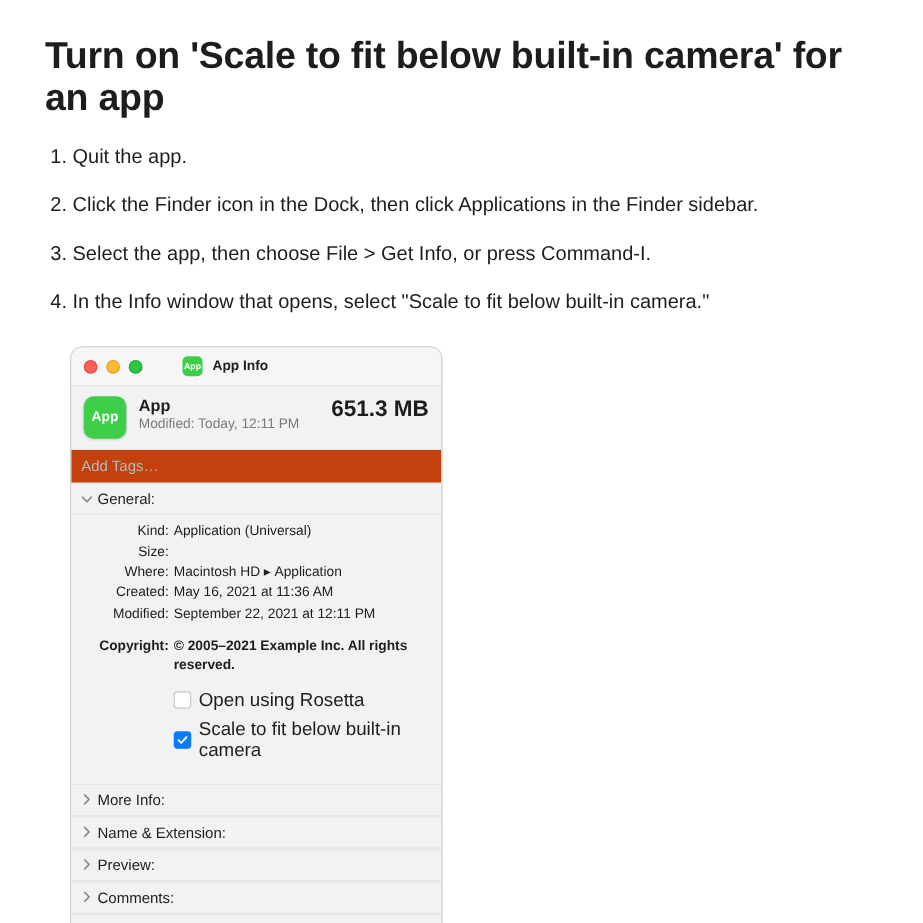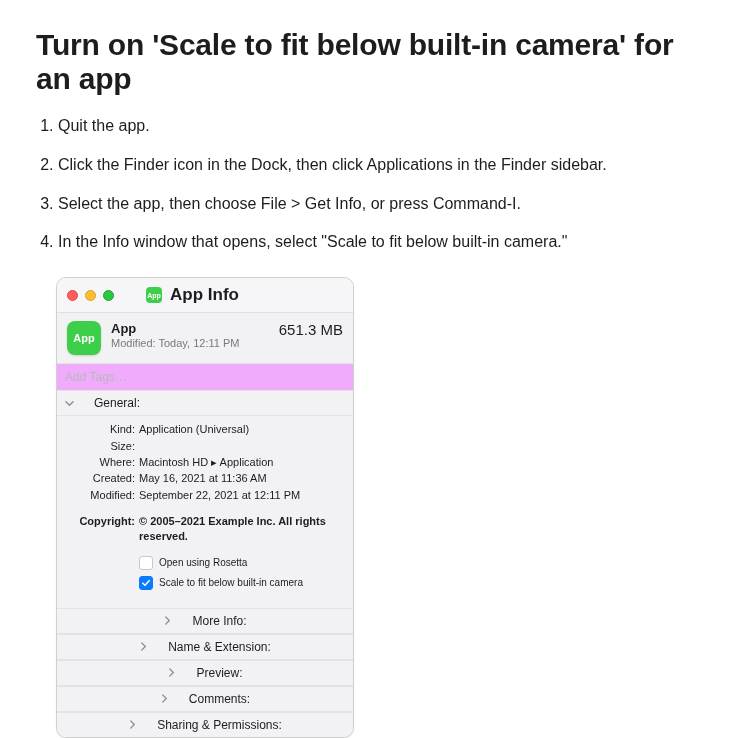--- a/index.html
+++ b/index.html
@@ -47,74 +47,74 @@
   .dot { width: 11px; height: 11px; border-radius: 50%; }
   .dot.red { background: #ff5f57; border: 0.5px solid #e24b42; }
   .dot.yellow { background: #febc2e; border: 0.5px solid #e1a024; }
   .dot.green { background: #28c840; border: 0.5px solid #22a636; }
   .mini-icon {
     width: 16px; height: 16px; border-radius: 4px;
     background: #3ecf4a; display: flex; align-items: center; justify-content: center;
     margin-left: 24px;
   }
   .mini-icon span { color: #fff; font-size: 7px; font-weight: 700; }
-  .title-text { font-weight: 700; font-size: 17px; }
+  .title-text { font-weight: 700; font-size: 11px; }
 
   .header-row {
     display: flex; align-items: flex-start; gap: 10px;
     padding: 8px 10px 8px 10px;
   }
   .big-icon {
     width: 34px; height: 34px; border-radius: 8px;
     background: #3ecf4a; display: flex; align-items: center; justify-content: center;
     box-shadow: 0 1px 2px rgba(0,0,0,0.15);
   }
   .big-icon span { color: #fff; font-size: 11px; font-weight: 700; }
   .header-text { flex: 1; }
   .header-name { font-weight: 700; font-size: 13px; }
   .header-sub { font-size: 11px; color: #7a7a7e; margin-top: 1px; }
-  .header-size { font-size: 15px; font-weight: 400; }
+  .header-size { font-size: 18px; font-weight: 700; }
 
   .tags-field {
     margin: 0;
     border-top: 1px solid #e3e3e5;
     border-bottom: 1px solid #e3e3e5;
   }
   .tags-field input {
-    width: 100%; border: none; background: #f0abfc;
+    width: 100%; border: none; background: #c2410c;
     padding: 6px 8px; font-size: 12px; outline: none;
     font-family: inherit;
   }
   .tags-field input::placeholder { color: #b8b8bc; }
 
   .section-header {
-    display: flex; align-items: center; gap: 20px;
+    display: flex; align-items: center; gap: 4px;
     padding: 5px 8px;
     border-bottom: 1px solid #e3e3e5;
     font-size: 12px;
     background: #f2f2f4;
     cursor: default;
   }
-  .section-header.collapsed { border-top: 1px solid #e3e3e5; justify-content: center; }
+  .section-header.collapsed { border-top: 1px solid #e3e3e5; }
   .chev { width: 9px; display: inline-flex; justify-content: center; }
   .chev svg { display: block; }
 
   .general-body {
     padding: 6px 10px 12px 10px;
     font-size: 11px;
     background: #f2f2f4;
   }
   .kv-row { display: flex; margin-bottom: 1.5px; line-height: 1.35; }
   .kv-label { width: 72px; text-align: right; padding-right: 4px; }
   .kv-value { flex: 1; }
   .kv-row.bold .kv-label, .kv-row.bold .kv-value { font-weight: 700; }
   .kv-spacer { height: 10px; }
 
   .checks { margin-top: 12px; padding-left: 72px; }
-  .check-row { display: flex; align-items: center; gap: 6px; margin-bottom: 6px; font-size: 10px; }
+  .check-row { display: flex; align-items: center; gap: 6px; margin-bottom: 6px; font-size: 15px; }
   .check-row.disabled { color: #b8b8bc; }
   .cbox {
     width: 14px; height: 14px; border-radius: 3px;
     border: 1px solid #c8c8cc; background: #fff;
     display: inline-flex; align-items: center; justify-content: center;
     flex-shrink: 0;
   }
   .cbox.disabled { border-color: #e0e0e3; background: #f6f6f8; }
   .cbox.checked { background: #0a7aff; border-color: #0a7aff; }
   .cbox.checked svg { display: block; }

